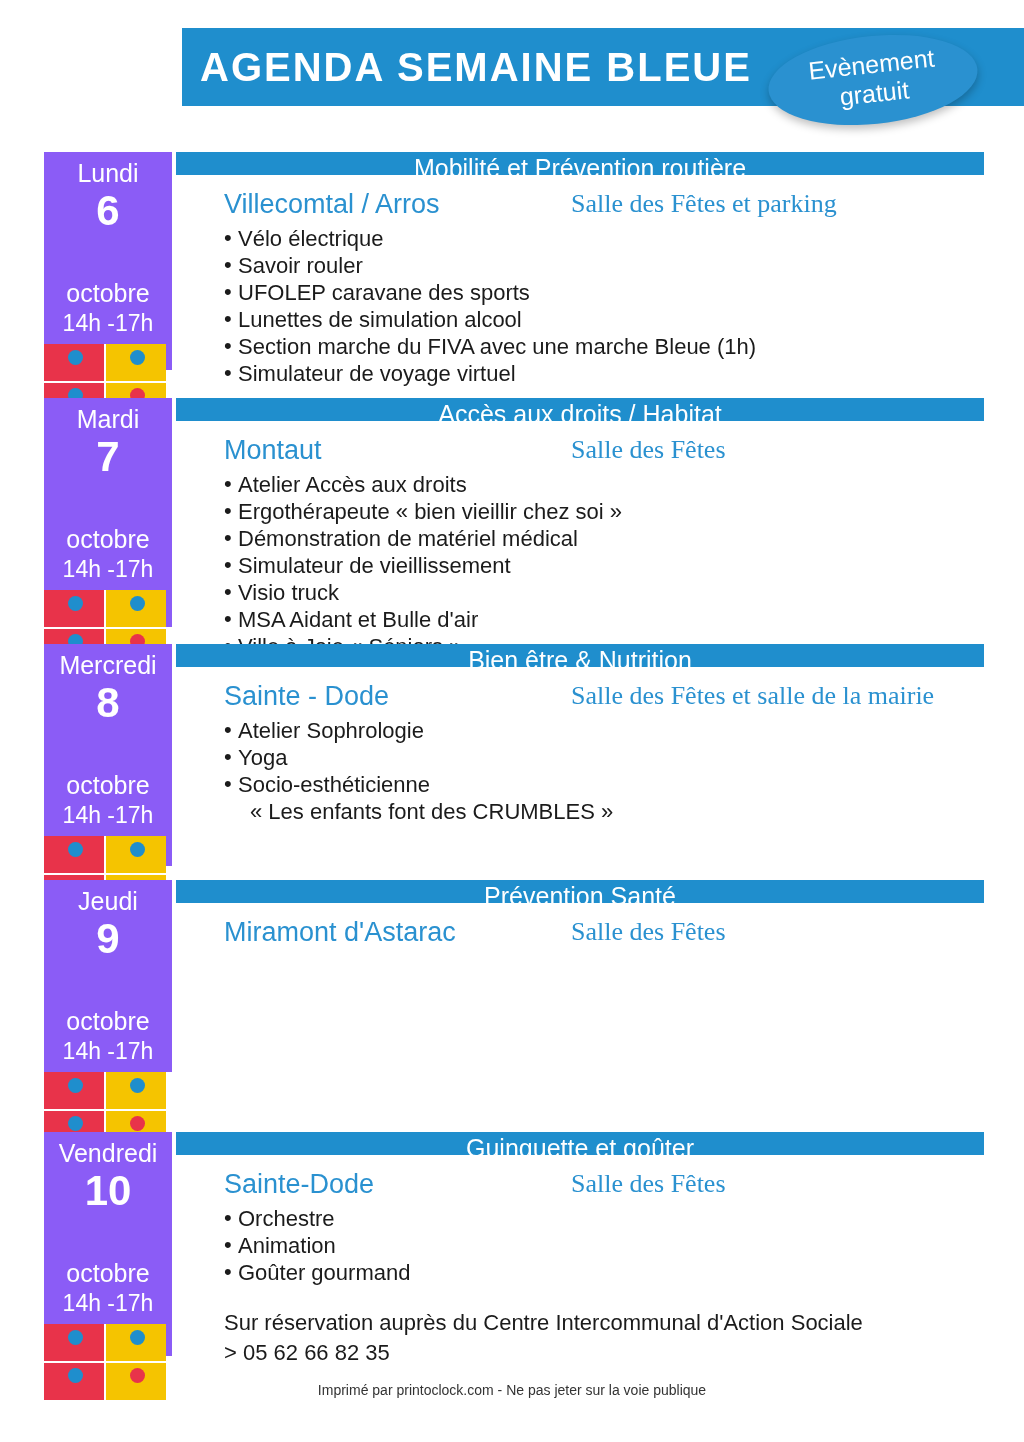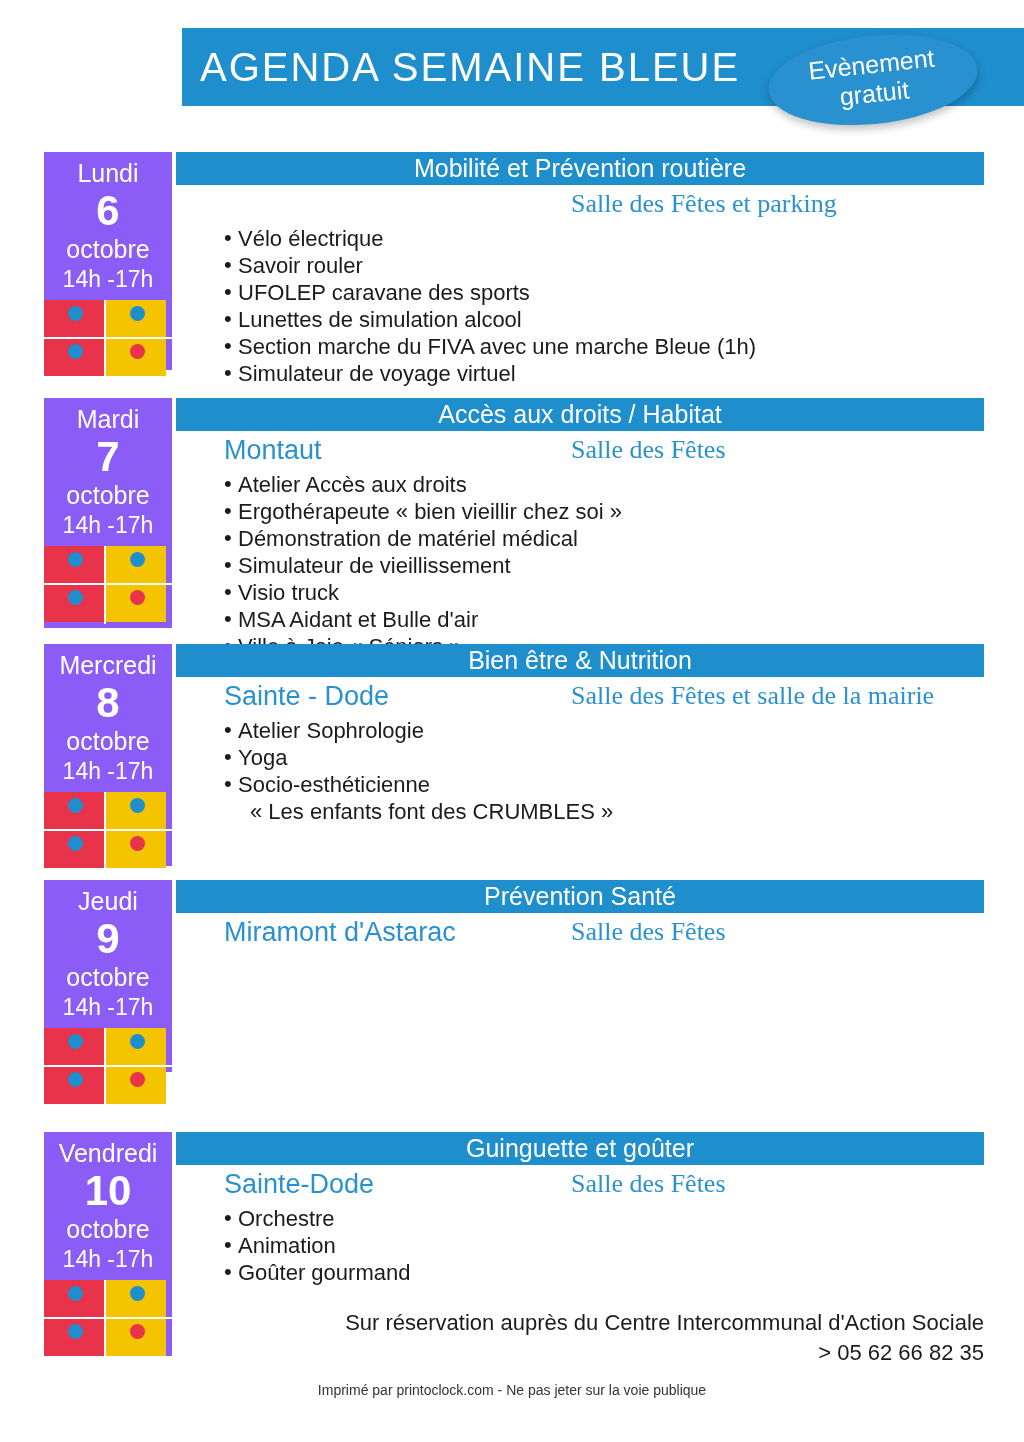--- a/index.html
+++ b/index.html
@@ -25,21 +25,21 @@
     height: 78px;
     background: #1f8ecd;
   }
   .header-title {
     position: absolute;
     left: 200px;
     top: 45px;
     font-size: 40px;
     letter-spacing: 2px;
     color: #ffffff;
-    font-weight: normal;
+    font-weight: bold;
   }
   .free-badge {
     position: absolute;
     left: 768px;
     top: 36px;
     width: 210px;
     height: 88px;
     background: #2a91d0;
     border-radius: 50% / 50%;
     box-shadow: 0 4px 8px rgba(0,0,0,0.25);
@@ -76,20 +76,21 @@
     white-space: nowrap;
   }
   .date-col .daynum {
     font-size: 42px;
     line-height: 46px;
     font-weight: bold;
   }
   .date-col .month {
     font-size: 25px;
     line-height: 30px;
+    margin-top: 44px;
   }
   .date-col .hours {
     font-size: 23px;
     line-height: 30px;
   }
 
   
   .puzzle {
     position: relative;
     width: 128px;
@@ -116,21 +117,21 @@
   .puzzle .k3 { left: 24px; top: 44px; background: #1f8ecd; }
   .puzzle .k4 { left: 86px; top: 44px; background: #e8334a; }
   .puzzle .seamv { position:absolute; left:60px; top:0; width:2px; height:78px; background:#ffffff; }
   .puzzle .seamh { position:absolute; left:0; top:37px; width:128px; height:2px; background:#ffffff; }
 
   .theme-band {
     position: absolute;
     left: 132px;
     top: 0;
     width: 808px;
-    height: 33px;
+    height: 23px;
     background: #1f8ecd;
     color: #ffffff;
     font-size: 25px;
     text-align: center;
     line-height: 33px;
   }
   .content-col {
     position: absolute;
     left: 132px;
     top: 33px;
@@ -178,21 +179,20 @@
   ul.items li.nobullet { padding-left: 26px; }
   ul.items li.nobullet:before { content: ""; }
 
   .reservation {
     padding-left: 48px;
     margin-top: 22px;
   }
   .reservation div {
     font-size: 22px;
     line-height: 30px;
-    text-align: right;
   }
 
   .footer-note {
     position: absolute;
     left: 0;
     top: 1382px;
     width: 1024px;
     text-align: center;
     font-size: 14px;
     color: #333333;
@@ -223,20 +223,21 @@
         <div class="seamh"></div>
       <div class="knob k1"></div>
         <div class="knob k2"></div>
         <div class="knob k3"></div>
         <div class="knob k4"></div>
     </div>
   </div>
   <div class="theme-band">Mobilité et Prévention routière</div>
   <div class="content-col">
     <div class="place-row">
+      <div class="place">Villecomtal / Arros</div>
       <div class="venue">Salle des Fêtes et  parking</div>
     </div>
     <ul class="items">
       <li>Vélo électrique</li>
       <li>Savoir rouler</li>
       <li>UFOLEP caravane des sports</li>
       <li>Lunettes de simulation alcool</li>
       <li>Section marche du FIVA avec une marche Bleue (1h)</li>
       <li>Simulateur de voyage virtuel</li>
     </ul>

